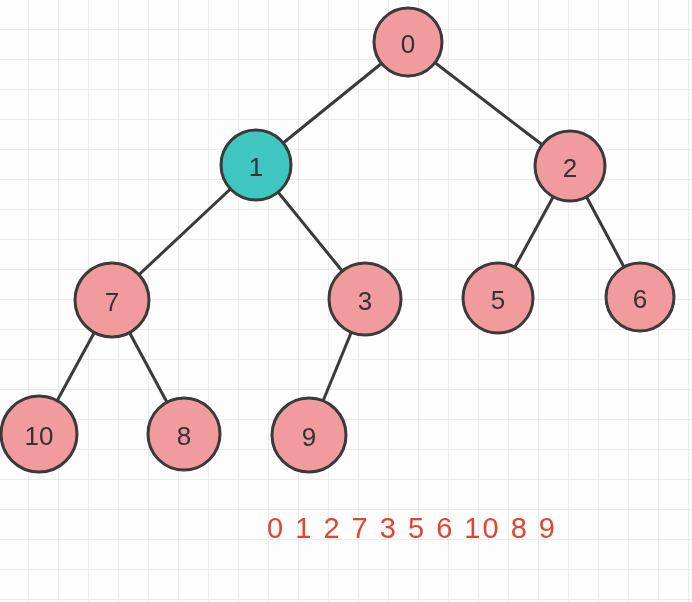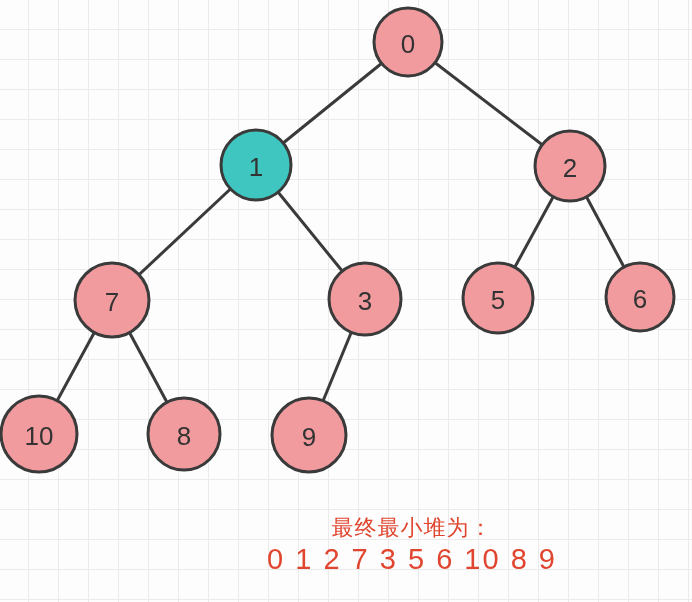--- a/index.html
+++ b/index.html
@@ -94,17 +94,16 @@
         <text x="184" y="436">8</text>
       </g>
       <g>
         <circle cx="309" cy="435" r="37" fill="#f19b9e"></circle>
         <text x="309" y="437">9</text>
       </g>
     </g>
   </svg>
 
   <div class="caption">
-    <div class="caption-title">最终最小堆为：</div>
     <div class="caption-seq">0 1 2 7 3 5 6 10 8 9</div>
   </div>
 
 </div>
 
 </body></html>

